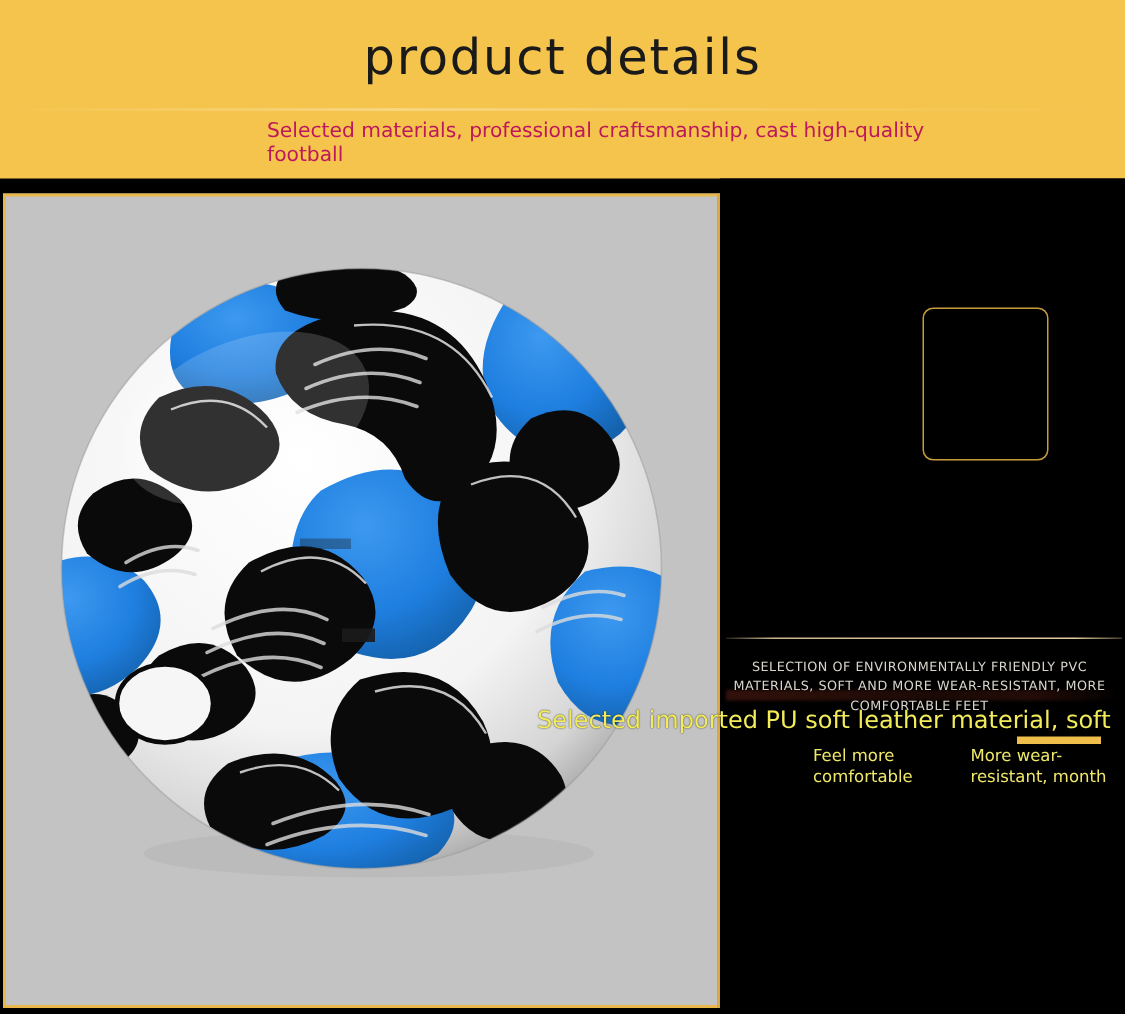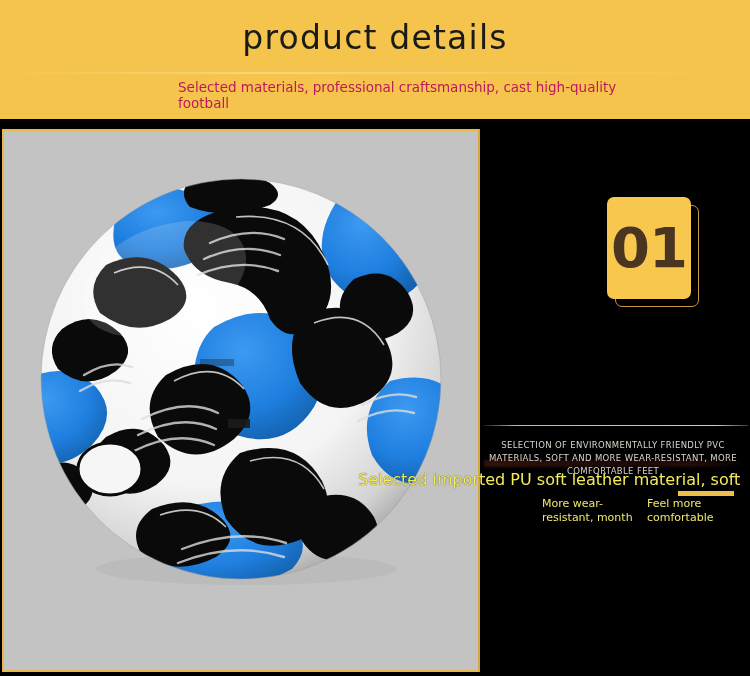--- a/index.html
+++ b/index.html
@@ -209,32 +209,29 @@
       </svg>
     </div>
   </div>
 
   <div class="v-divider"></div>
 
   <div class="right-panel">
 
     <div class="badge-zone">
       <div class="badge-outline"></div>
-      <div class="badge-fill">
-        <span class="badge-num">01</span>
-      </div>
     </div>
 
     <div class="ghost-line"></div>
 
     <div class="headline">Selected imported PU soft leather material, soft</div>
 
     <div class="subcols">
+      <div class="subcol">Feel more comfortable</div>
       <div class="subcol">More wear-resistant, month</div>
-      <div class="subcol">Feel more comfortable</div>
     </div>
 
     <div class="hrule"></div>
 
     <div class="caps">SELECTION OF ENVIRONMENTALLY FRIENDLY PVC MATERIALS, SOFT AND MORE WEAR-RESISTANT, MORE COMFORTABLE FEET</div>
 
     <div class="accent-bar"></div>
   </div>
 
 </div>

